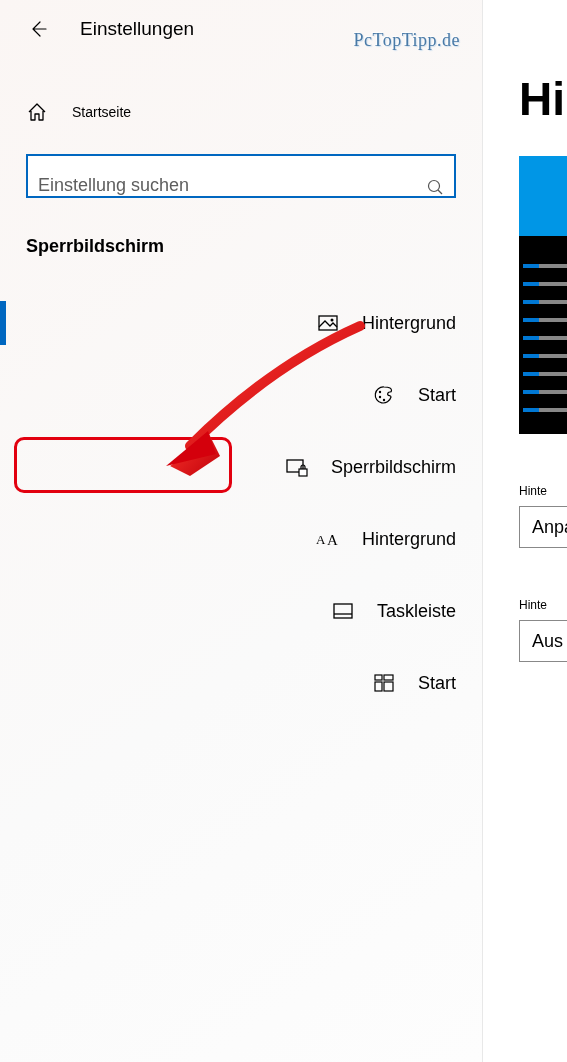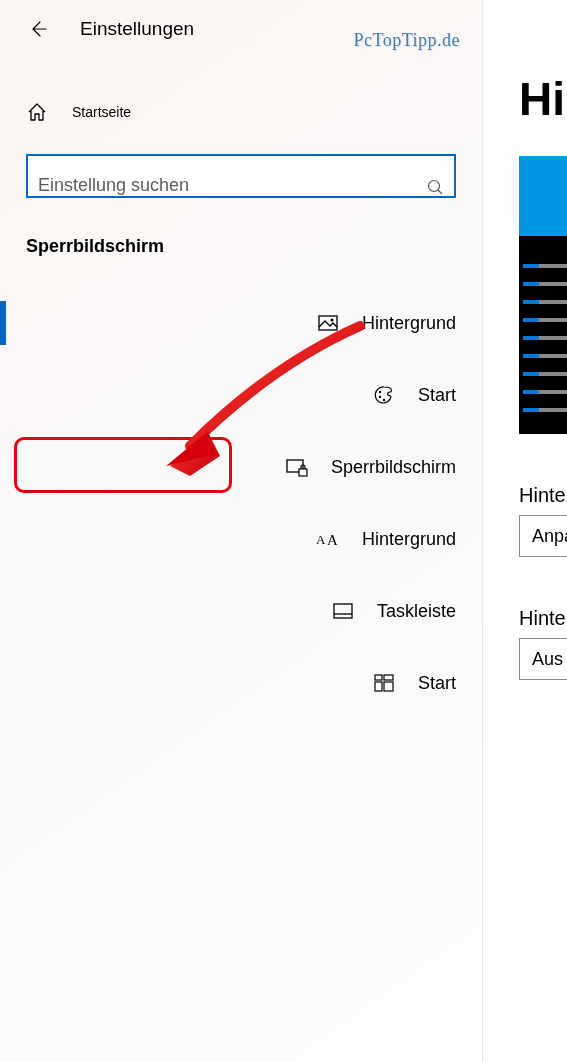--- a/index.html
+++ b/index.html
@@ -162,21 +162,21 @@
     left: 4px;
     right: 4px;
   }
   .preview-line {
     height: 4px;
     background: #a0a0a0;
     margin-bottom: 14px;
   }
   .preview-line.blue { background: linear-gradient(90deg,#0078d4 0 30%, #888 30%); }
   .field-group { margin-top: 50px; }
-  .field-label { font-size: 20px; margin-bottom: 8px; white-space: nowrap; }
+  .field-label { font-size: 12px; margin-bottom: 8px; white-space: nowrap; }
   .field-input {
     border: 1px solid #888;
     height: 42px;
     display: flex;
     align-items: center;
     padding: 0 12px;
     background: #fff;
     width: 60px;
     font-size: 18px;
     white-space: nowrap;

